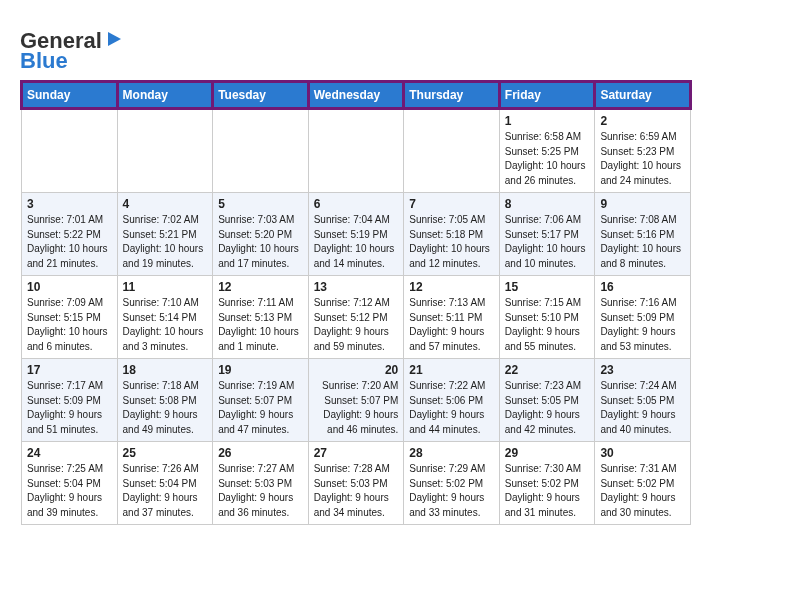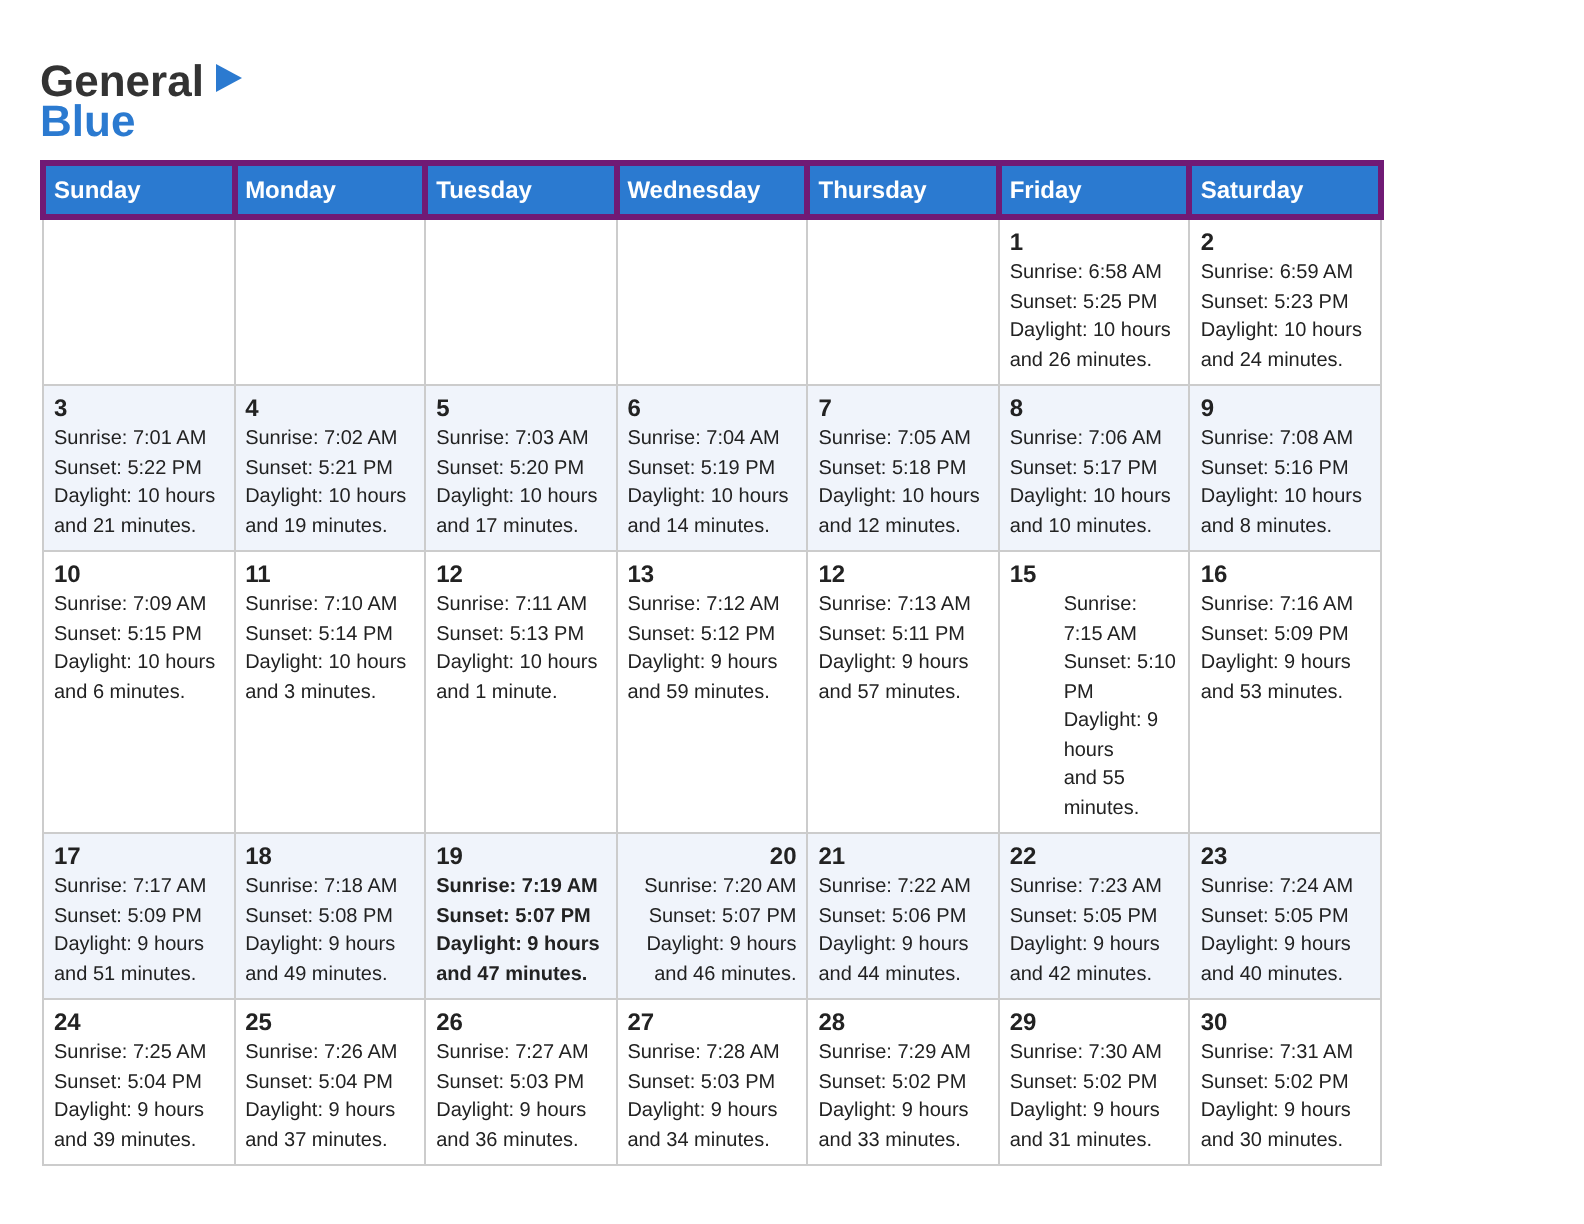--- a/index.html
+++ b/index.html
@@ -223,21 +223,21 @@
           </td>
           <td>
             <span class="day-num">12</span>
             <div class="day-info" style="white-space: pre-line;">Sunrise: 7:13 AM
 Sunset: 5:11 PM
 Daylight: 9 hours
 and 57 minutes.</div>
           </td>
           <td>
             <span class="day-num">15</span>
-            <div class="day-info" style="white-space: pre-line; margin-left: 27px;">Sunrise: 7:15 AM
+            <div class="day-info" style="white-space: pre-line;">Sunrise: 7:15 AM
 Sunset: 5:10 PM
 Daylight: 9 hours
 and 55 minutes.</div>
           </td>
           <td>
             <span class="day-num">16</span>
             <div class="day-info" style="white-space: pre-line;">Sunrise: 7:16 AM
 Sunset: 5:09 PM
 Daylight: 9 hours
 and 53 minutes.</div>
@@ -253,21 +253,21 @@
           </td>
           <td style="background: rgb(240, 244, 251);">
             <span class="day-num">18</span>
             <div class="day-info" style="white-space: pre-line;">Sunrise: 7:18 AM
 Sunset: 5:08 PM
 Daylight: 9 hours
 and 49 minutes.</div>
           </td>
           <td style="background: rgb(240, 244, 251);">
             <span class="day-num">19</span>
-            <div class="day-info" style="white-space: pre-line; font-weight: bold;">Sunrise: 7:19 AM
+            <div class="day-info" style="white-space: pre-line;">Sunrise: 7:19 AM
 Sunset: 5:07 PM
 Daylight: 9 hours
 and 47 minutes.</div>
           </td>
           <td style="background: rgb(240, 244, 251); text-align: right;">
             <span class="day-num">20</span>
             <div class="day-info" style="white-space: pre-line;">Sunrise: 7:20 AM
 Sunset: 5:07 PM
 Daylight: 9 hours
 and 46 minutes.</div>

